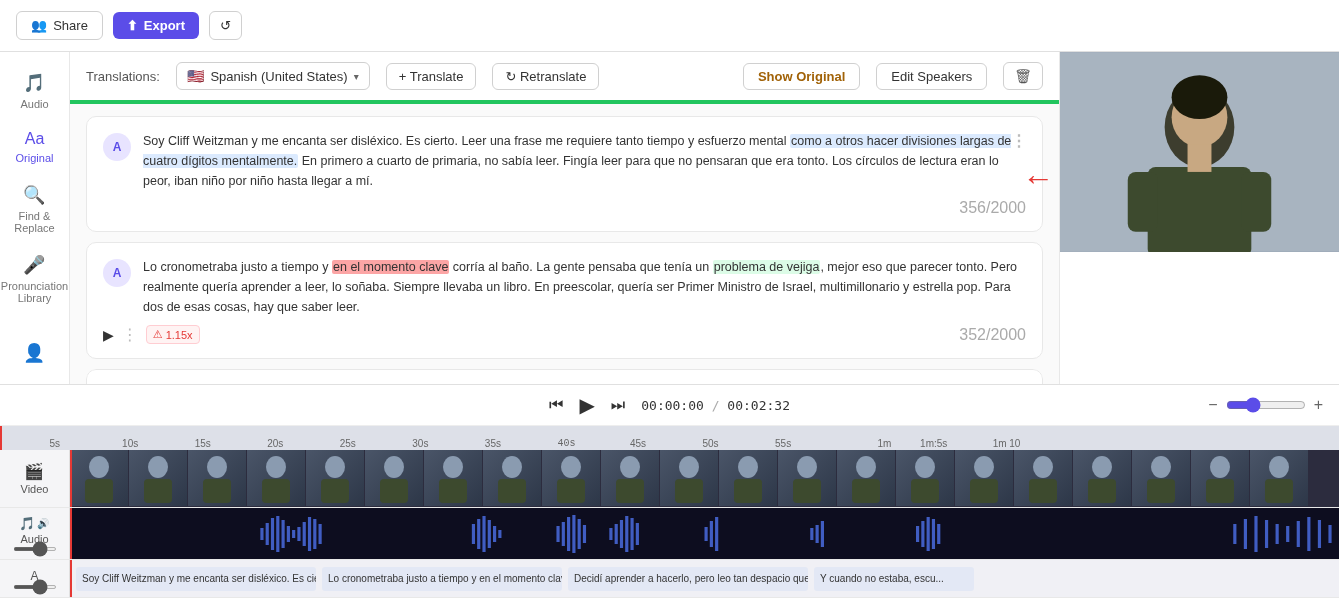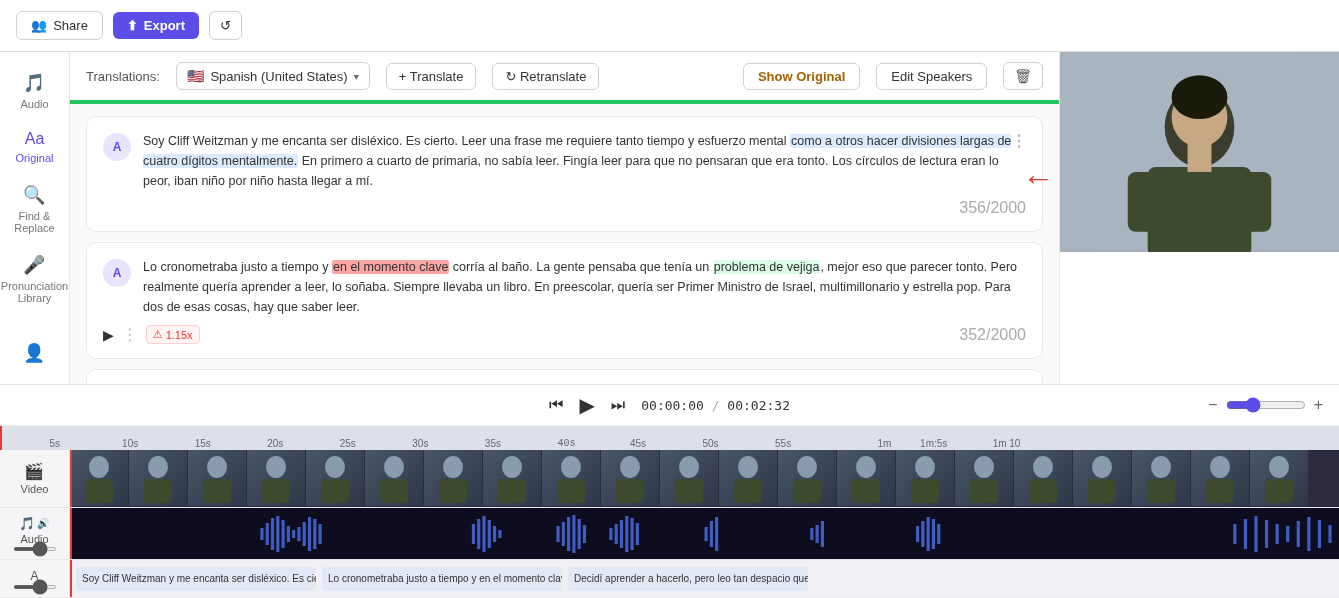--- a/index.html
+++ b/index.html
@@ -559,16 +559,17 @@
   <div class="track-row" style="height:38px;">
     <div class="track-label" style="display:flex;flex-direction:column;align-items:center;justify-content:center;gap:2px;">
       <span style="font-size:12px;">A</span>
       <input type="range" style="width: 44px; height: 4px; accent-color: rgb(85, 85, 85);" min="0" max="100" value="70">
     </div>
     <div class="track-content" style="background:#f0f0f5;display:flex;align-items:center;gap:2px;padding:2px 4px;overflow:hidden;position:relative;">
       <div style="position:absolute;left:0;top:0;bottom:0;width:2px;background:#e53935;z-index:10;"></div>
       <div class="subtitle-block" style="flex:0 0 240px;">Soy Cliff Weitzman y me encanta ser disléxico. Es cierto. Leer una...</div>
       <div class="subtitle-block" style="flex:0 0 240px;">Lo cronometraba justo a tiempo y en el momento clave...</div>
       <div class="subtitle-block" style="flex:0 0 240px;">Decidí aprender a hacerlo, pero leo tan despacio que me...</div>
+      <div class="subtitle-block" style="flex:0 0 160px;">Y cuando no estaba, escu...</div>
     </div>
   </div>
 
 </div>
 
 </body></html>

